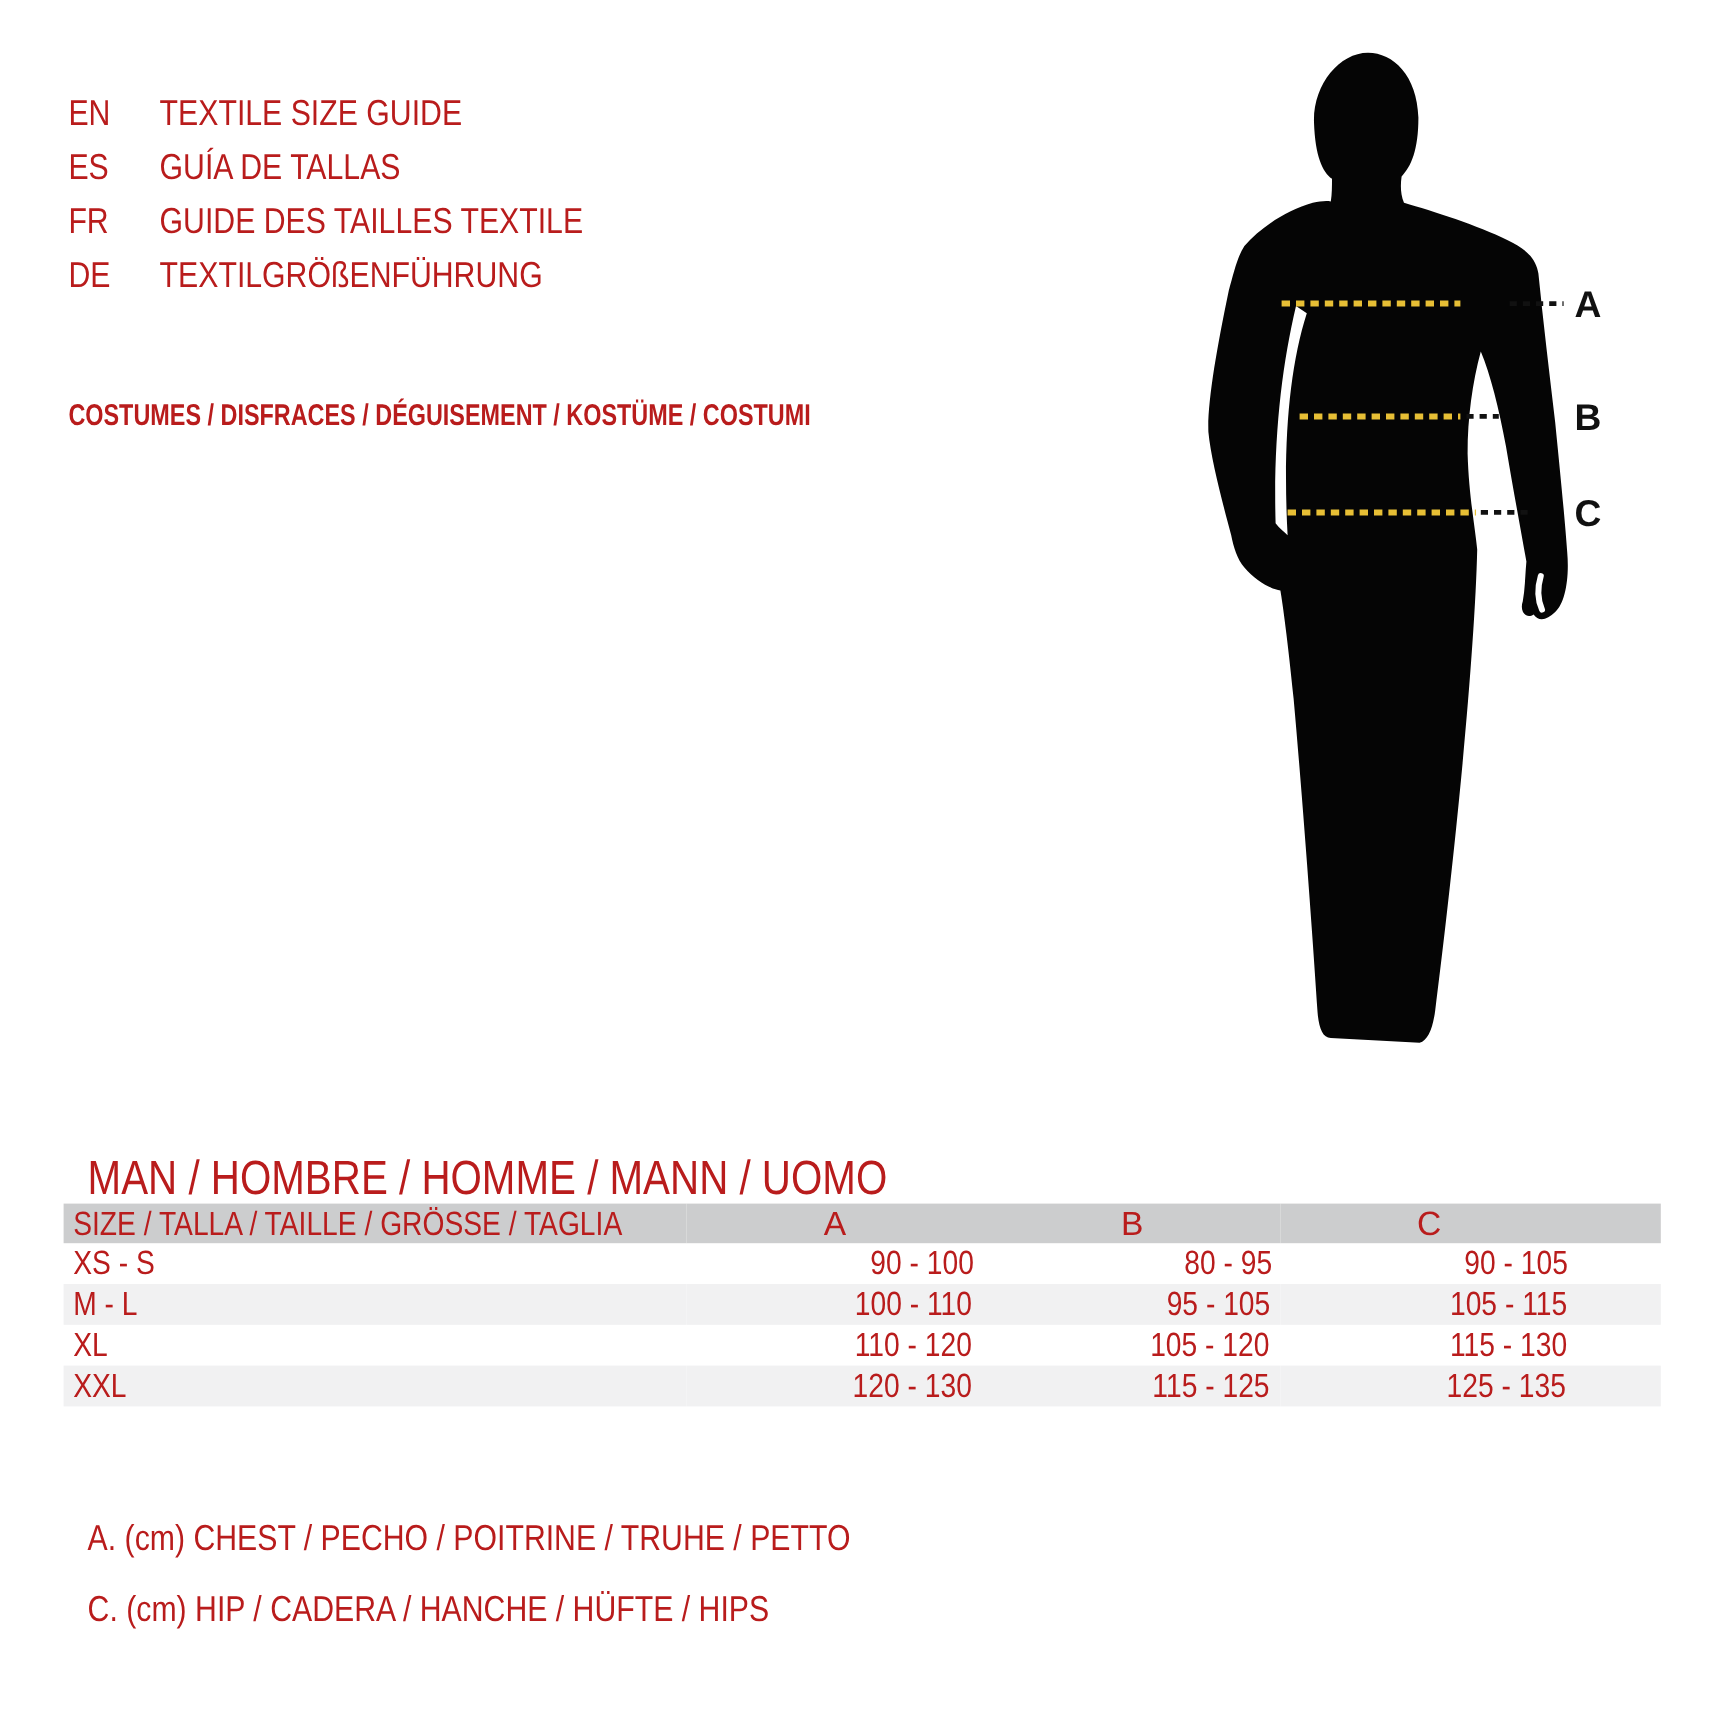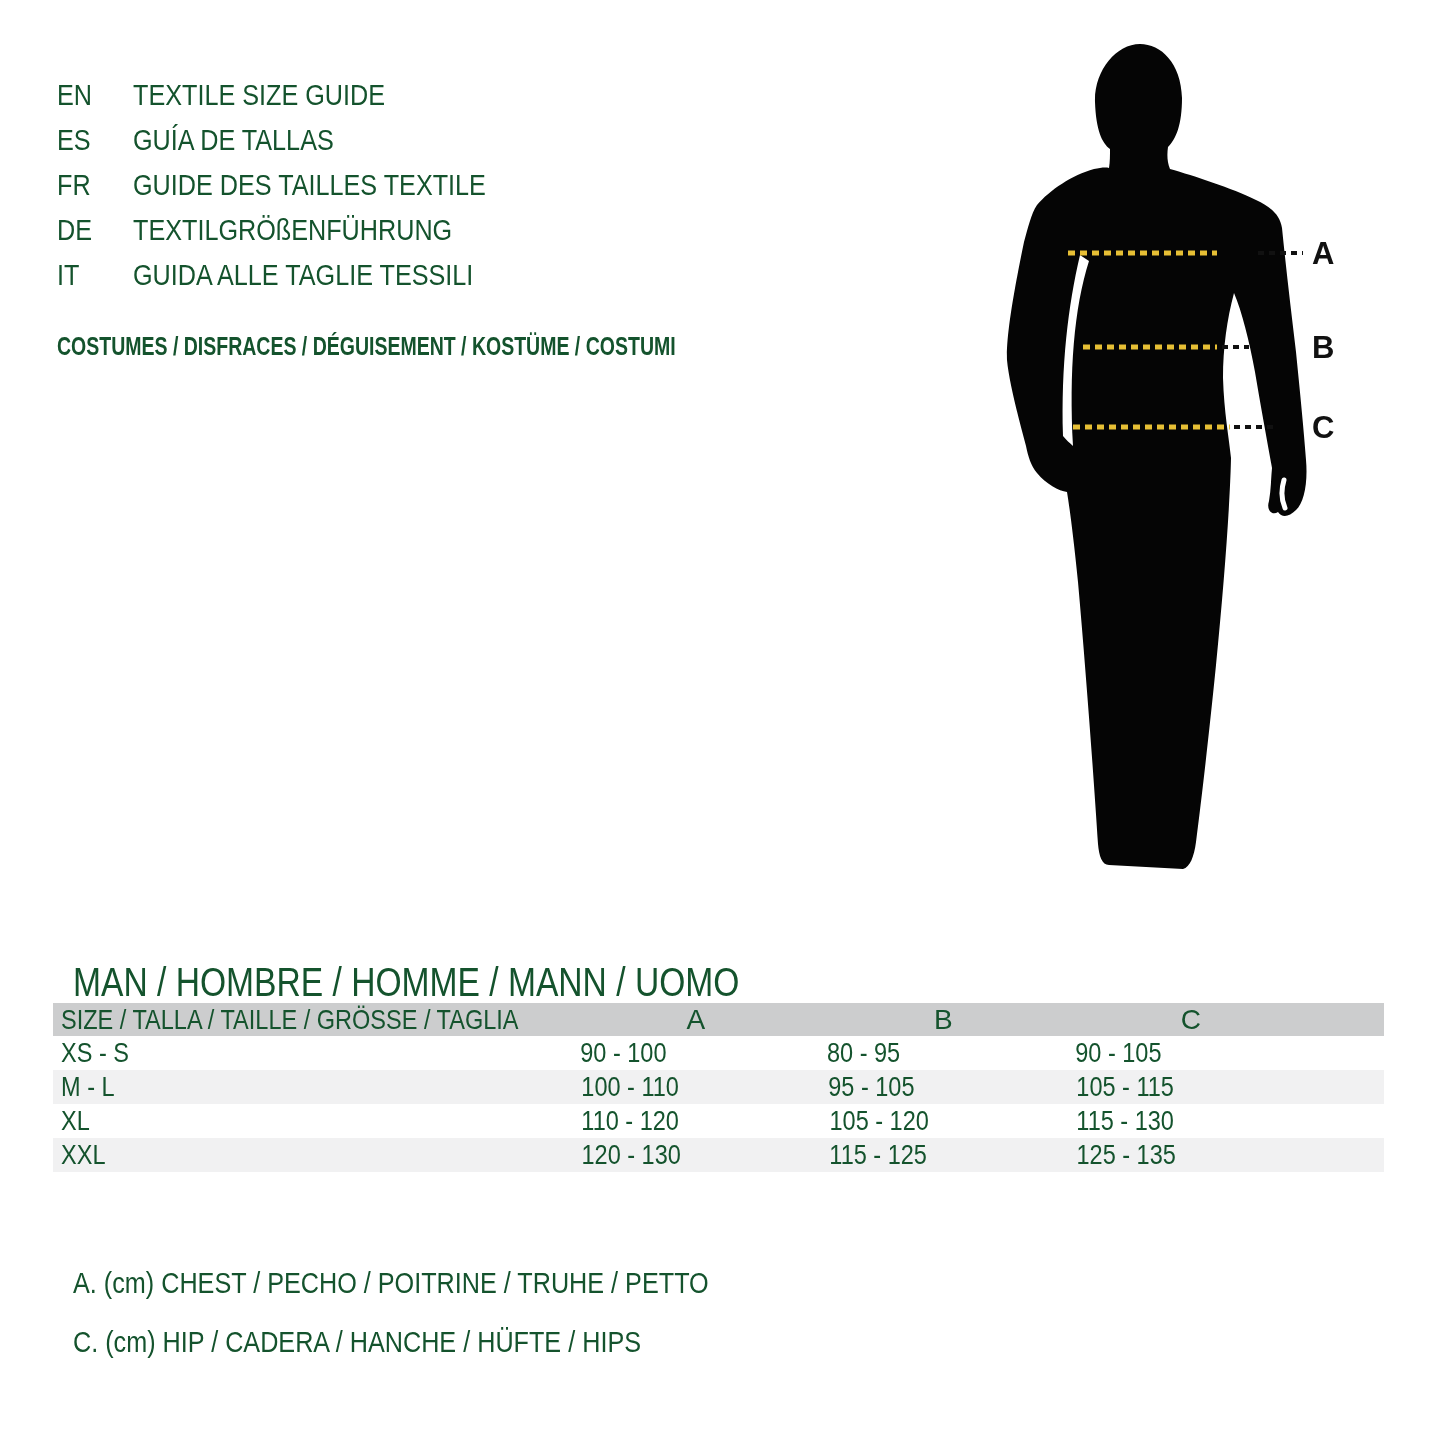--- a/index.html
+++ b/index.html
@@ -1,18 +1,18 @@
 <!DOCTYPE html>
 <html><head>
 <meta charset="utf-8">
 <style>
   html,body{margin:0;padding:0;background:#fff;}
   .canvas{
     position:relative;width:1445px;height:1445px;background:#fff;overflow:hidden;
-    font-family:"Liberation Sans","DejaVu Sans",sans-serif;color:#14532d;
+    font-family:"Liberation Sans","DejaVu Sans",sans-serif;color:#b91c1c;
   }
   
   .cond{display:inline-block;transform:scaleX(.84);transform-origin:0 50%;white-space:nowrap;}
   .cond-c{display:inline-block;transform:scaleX(.84);transform-origin:50% 50%;white-space:nowrap;}
 
   
   .lang-block{position:absolute;left:57px;top:72px;}
   .lang-row{height:45px;line-height:45px;font-size:30px;font-weight:500;}
   .lang-code{display:inline-block;width:68px;}
 
@@ -26,21 +26,21 @@
 
   
   .gender{position:absolute;left:57px;top:946px;margin:16px;font-size:40px;font-weight:500;line-height:40px;}
 
   
   .size-table{
     position:absolute;left:53px;top:1003px;width:1331px;
     border-collapse:collapse;table-layout:fixed;font-size:28px;
   }
   .size-table th{background:#cccdce;height:33px;font-weight:500;text-align:center;padding:0;}
-  .size-table td{height:34px;text-align:left;padding:0;font-weight:500;}
+  .size-table td{height:34px;text-align:right;padding:0;font-weight:500;}
   .size-table th.size-col,.size-table td.size-col{text-align:left;padding-left:8px;margin-left:36px;}
   .size-table tbody tr:nth-child(even) td{background:#f1f1f2;}
 
   
   .notes{position:absolute;left:57px;top:1245px;}
   .note-row{height:43px;line-height:43px;font-size:30px;font-weight:500;margin:16px;}
 </style>
 </head>
 <body>
 
@@ -55,24 +55,20 @@
       <span class="lang-code"><span class="cond">ES</span></span>
       <span class="cond">GUÍA DE TALLAS</span>
     </div>
     <div class="lang-row">
       <span class="lang-code"><span class="cond">FR</span></span>
       <span class="cond">GUIDE DES TAILLES TEXTILE</span>
     </div>
     <div class="lang-row">
       <span class="lang-code"><span class="cond">DE</span></span>
       <span class="cond">TEXTILGRÖßENFÜHRUNG</span>
-    </div>
-    <div class="lang-row">
-      <span class="lang-code"><span class="cond">IT</span></span>
-      <span class="cond">GUIDA ALLE TAGLIE TESSILI</span>
     </div>
   </section>
 
   <h1 class="category"><span class="cond" style="transform:scaleX(.78)">COSTUMES / DISFRACES / DÉGUISEMENT / KOSTÜME / COSTUMI</span></h1>
 
   <figure class="silhouette">
     <svg viewBox="0 0 360 860" xmlns="http://www.w3.org/2000/svg">
       <path d="M150,4
                C171,4 191,23 192,58
                C192,85 186,99 178,107

